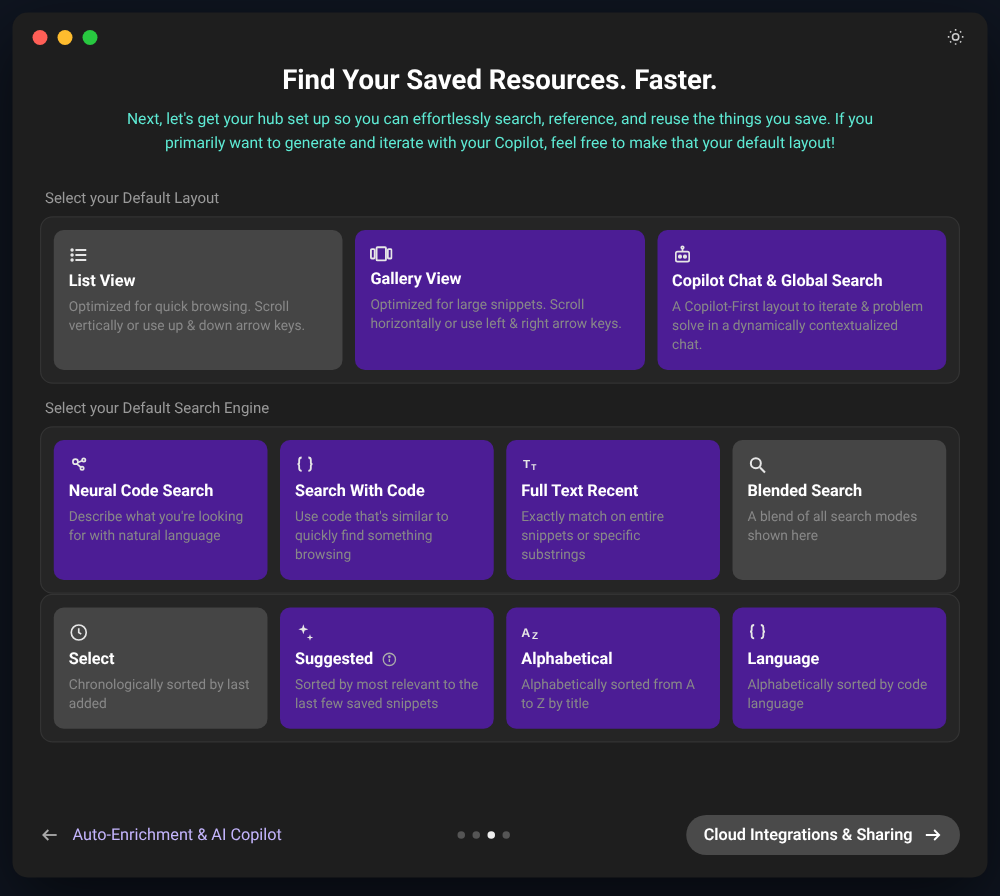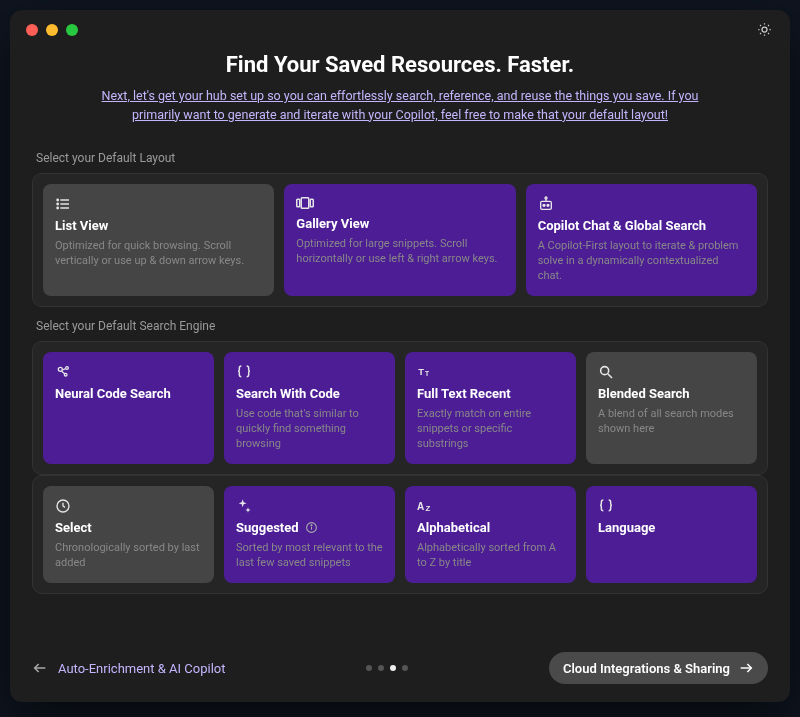--- a/index.html
+++ b/index.html
@@ -48,26 +48,25 @@
     margin-top: 28px;
     margin-bottom: 14px;
   }
   .header h1 {
     color: #fff;
     font-size: 22px;
     font-weight: 700;
     margin-bottom: 10px;
   }
   .header p {
-    color: #c4b5fd;
+    color: #5eead4;
     font-size: 12.5px;
     line-height: 1.5;
     max-width: 640px;
     margin: 0 auto;
-    text-decoration: underline;
   }
   .section-label {
     color: #9a9a9a;
     font-size: 12px;
     margin: 12px 0 8px 4px;
   }
   .option-group {
     background: #252525;
     border: 1px solid #333;
     border-radius: 10px;
@@ -221,20 +220,21 @@
     <div class="card">
       <div class="icon">
         <svg width="16" height="16" viewBox="0 0 24 24" fill="none" stroke="#e6e6e6" stroke-width="2">
             <circle cx="8" cy="8" r="3"></circle>
             <circle cx="18" cy="6" r="2"></circle>
             <circle cx="16" cy="16" r="2"></circle>
             <path d="M11 9l5-2M10 11l5 4"></path>
           </svg>
       </div>
       <h3>Neural Code Search</h3>
+      <p>Describe what you're looking for with natural language</p>
     </div>
     <div class="card">
       <div class="icon">
         <svg width="16" height="16" viewBox="0 0 24 24" fill="none" stroke="#e6e6e6" stroke-width="2.2">
             <path d="M8 3c-2 0-3 1-3 3v3c0 1-1 2-2 2 1 0 2 1 2 2v3c0 2 1 3 3 3M16 3c2 0 3 1 3 3v3c0 1 1 2 2 2-1 0-2 1-2 2v3c0 2-1 3-3 3"></path>
           </svg>
       </div>
       <h3>Search With Code</h3>
       <p>Use code that's similar to quickly find something browsing</p>
     </div>
@@ -299,20 +299,21 @@
       <h3>Alphabetical</h3>
       <p>Alphabetically sorted from A to Z by title</p>
     </div>
     <div class="card">
       <div class="icon">
         <svg width="16" height="16" viewBox="0 0 24 24" fill="none" stroke="#e6e6e6" stroke-width="2.2">
             <path d="M8 3c-2 0-3 1-3 3v3c0 1-1 2-2 2 1 0 2 1 2 2v3c0 2 1 3 3 3M16 3c2 0 3 1 3 3v3c0 1 1 2 2 2-1 0-2 1-2 2v3c0 2-1 3-3 3"></path>
           </svg>
       </div>
       <h3>Language</h3>
+      <p>Alphabetically sorted by code language</p>
     </div>
   </div>
 
   <div class="footer">
     <div class="footer-left">
       <span class="footer-arrow">
         <svg width="16" height="16" viewBox="0 0 24 24" fill="none" stroke="#aaa" stroke-width="2.2">
             <line x1="20" y1="12" x2="4" y2="12"></line>
             <polyline points="10 18 4 12 10 6"></polyline>
           </svg>

